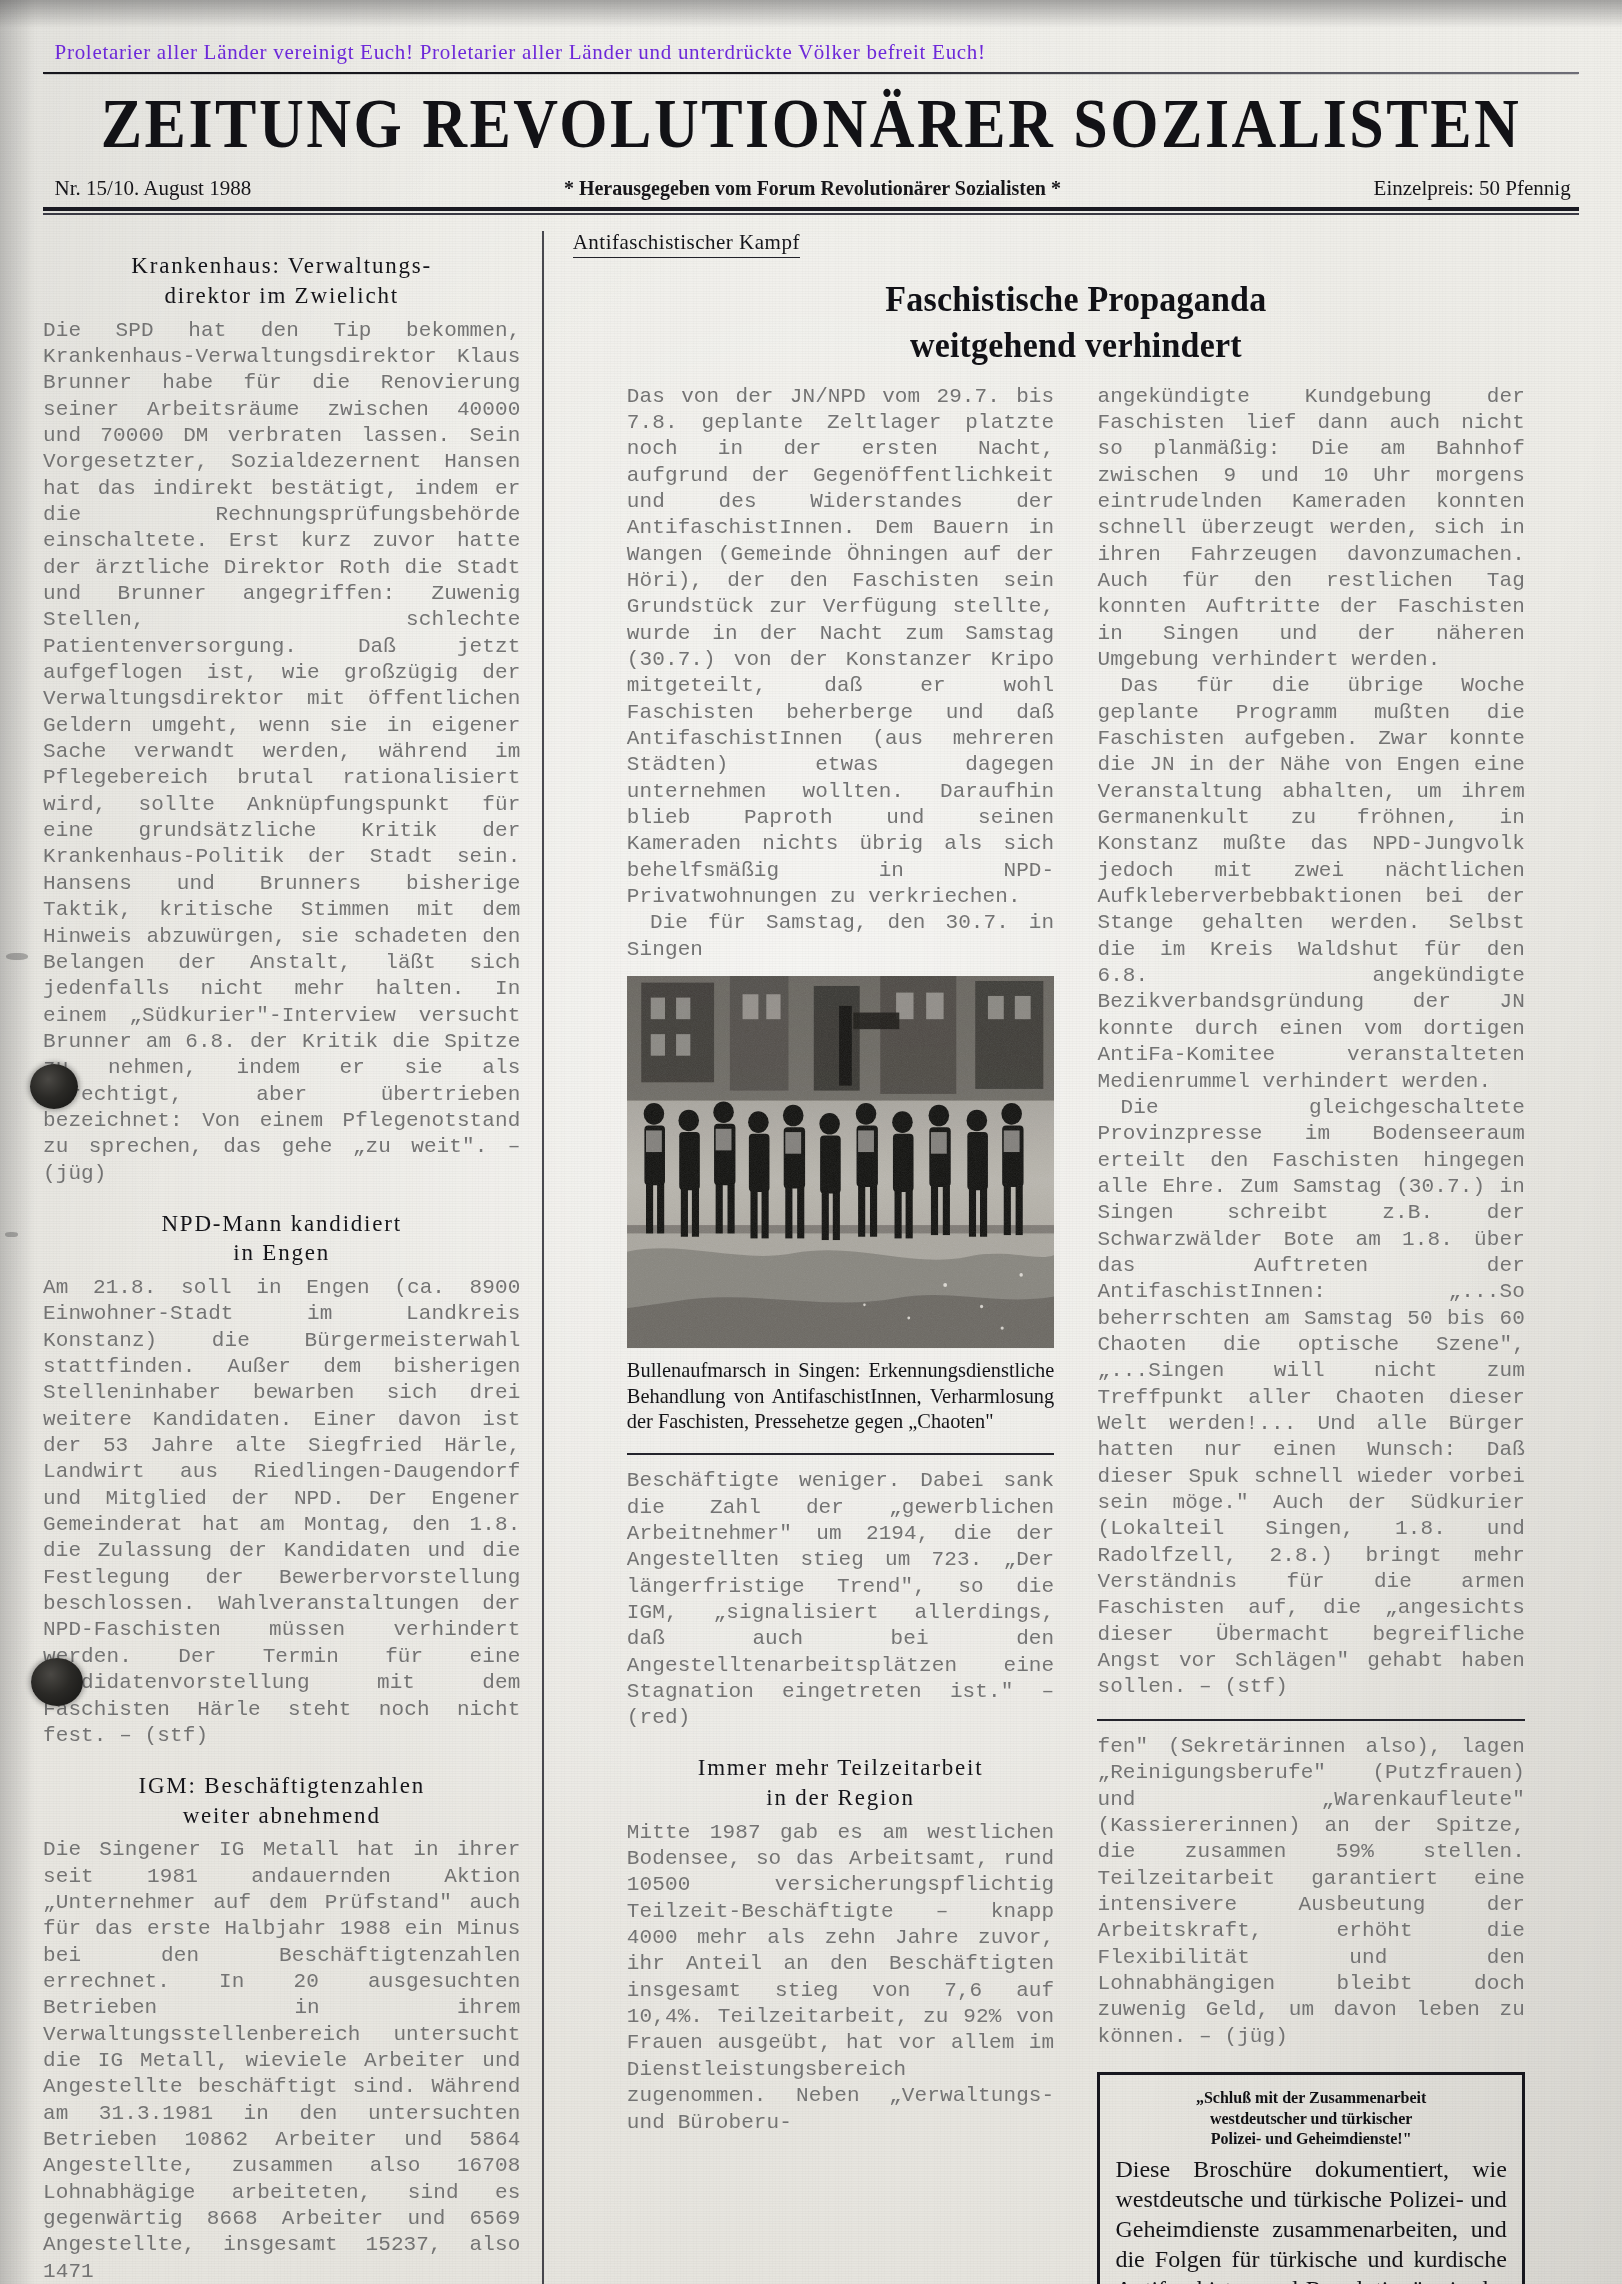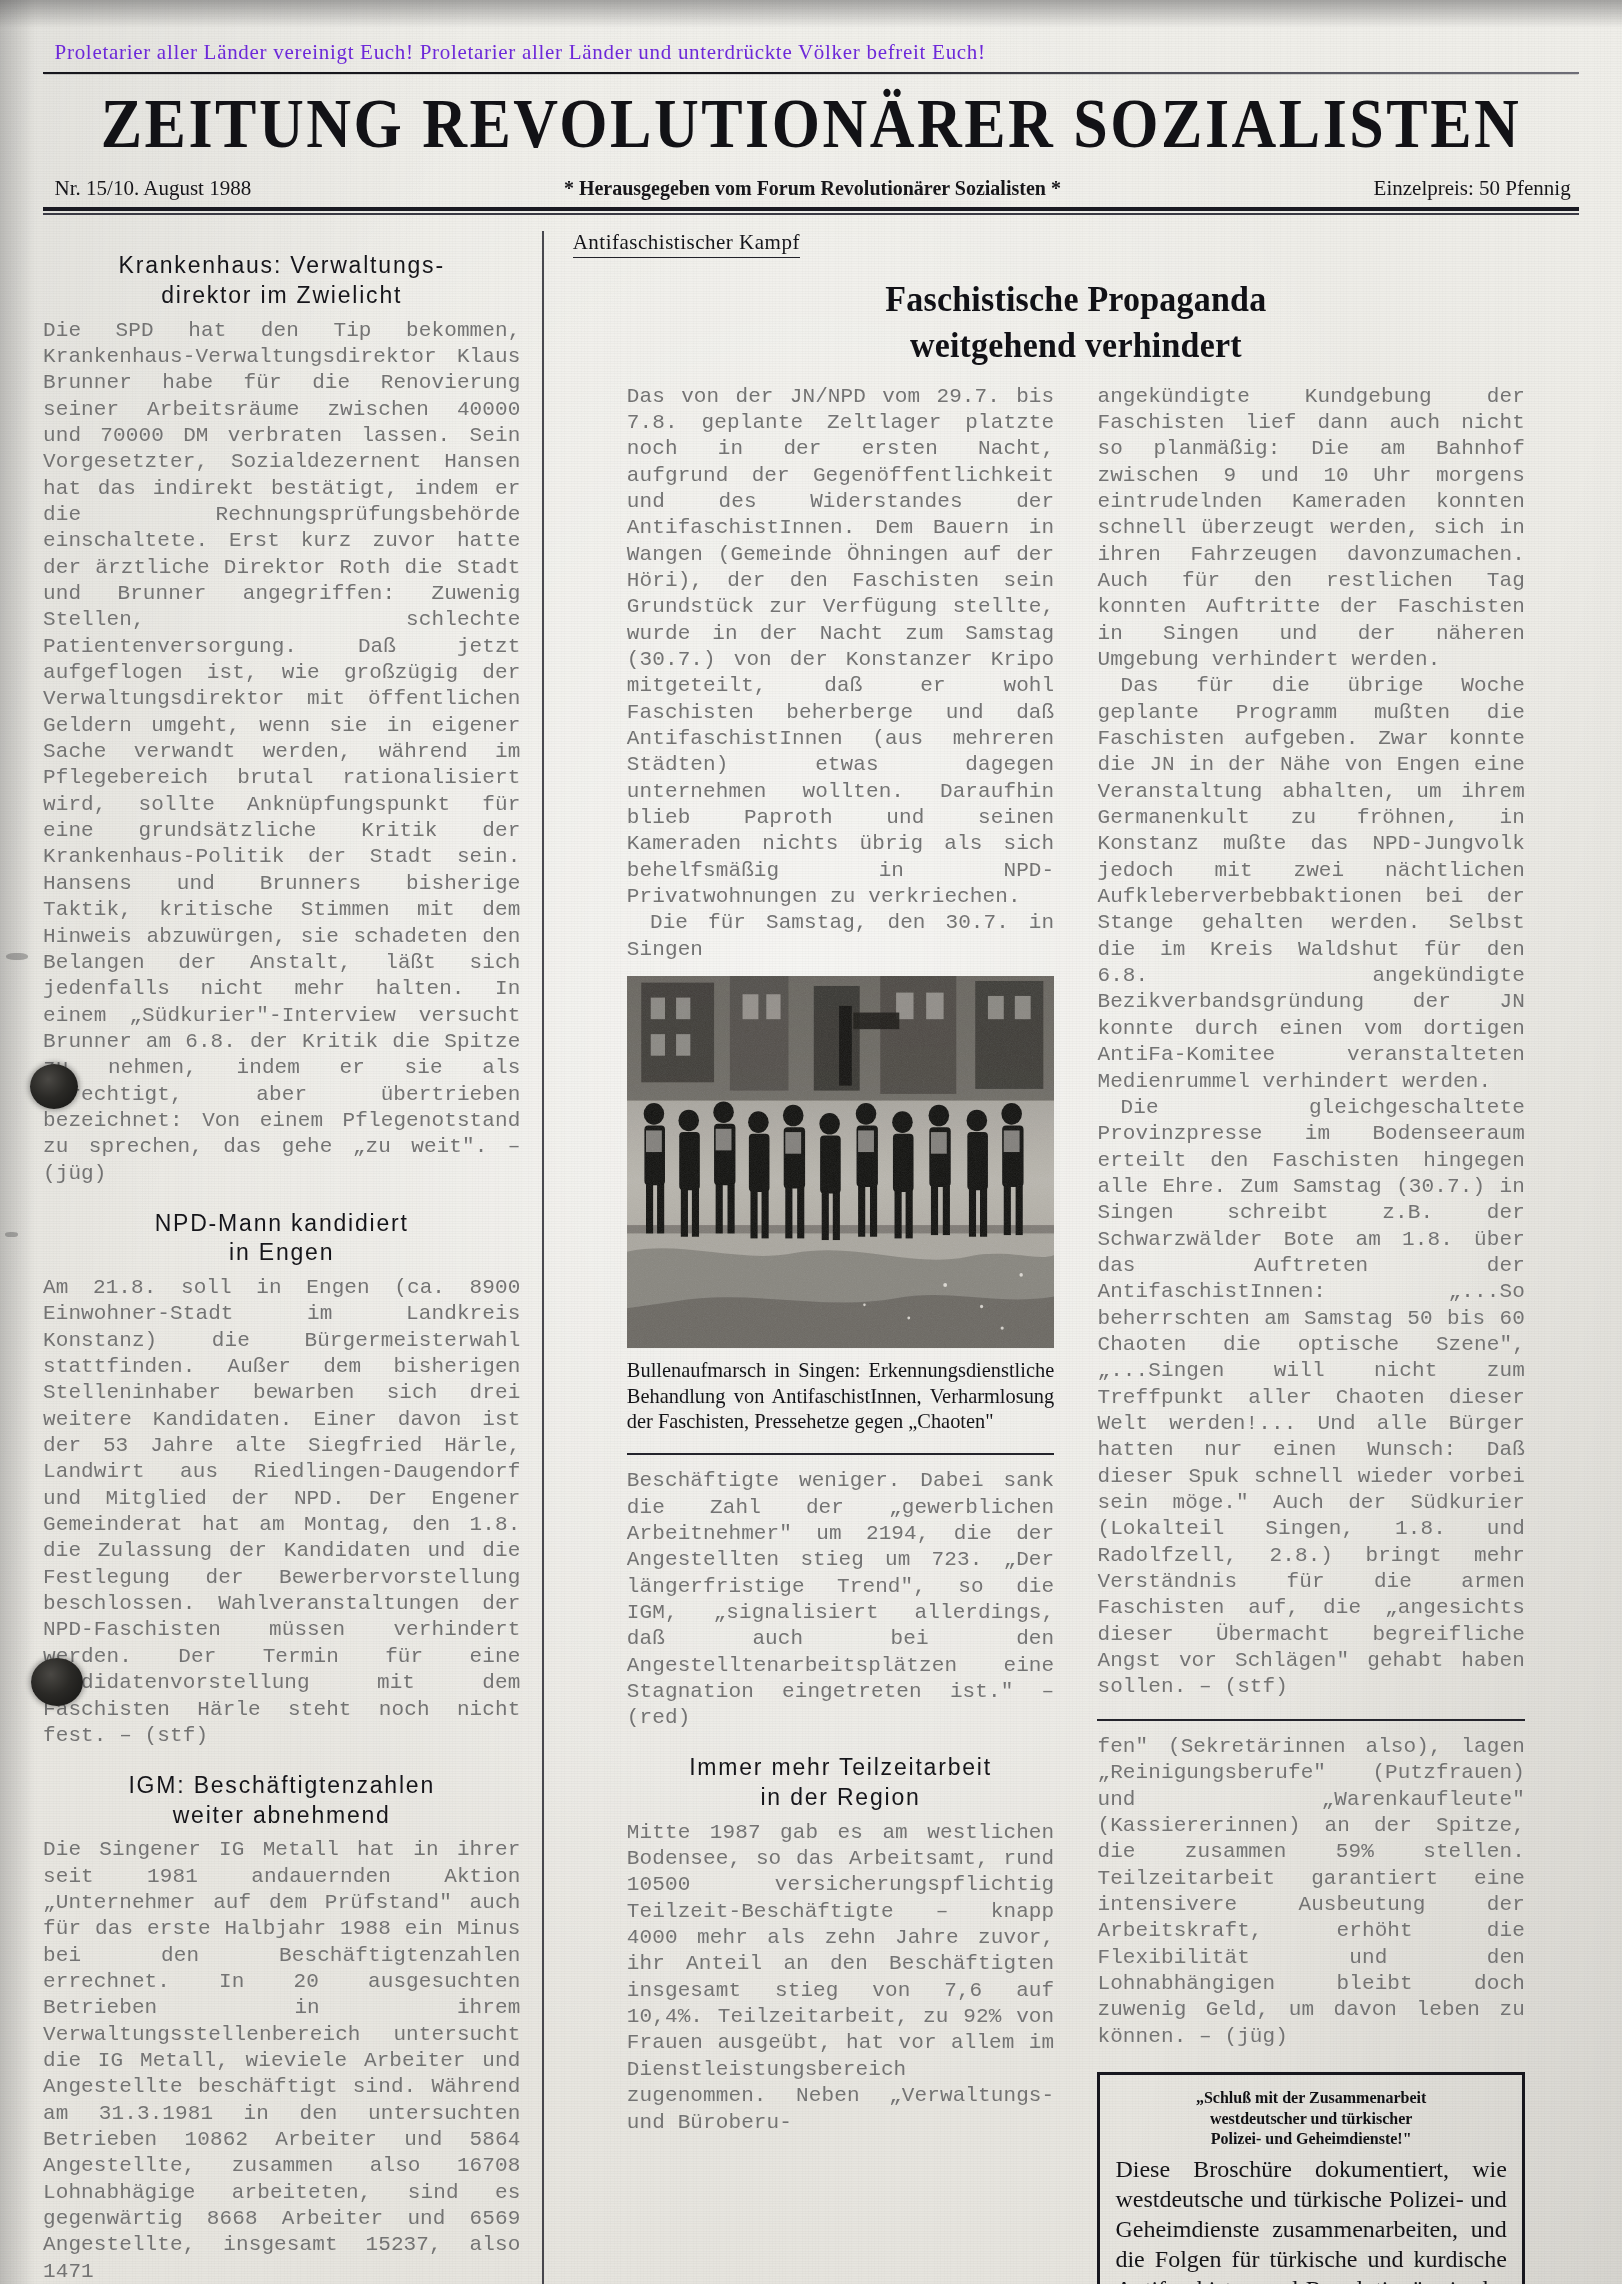--- a/index.html
+++ b/index.html
@@ -93,21 +93,21 @@
     font-weight:700;
     font-size:34px;
     text-align:center;
     line-height:1.26;
     margin:0 0 18.3px 0;
     color:#111116;
     letter-spacing:0.2px;
     transform:scaleY(1.06);
   }
   h2.head{
-    font-family:Liberation Sans, sans-serif;
+    font-family:Liberation Serif, serif;
     font-weight:400;
     font-size:23px;
     text-align:center;
     line-height:1.3;
     margin:21.6px 0 6.7px 0;
     letter-spacing:1.8px;
     color:#15151a;
   }
   p.body{
     font-family:Liberation Mono, monospace;

